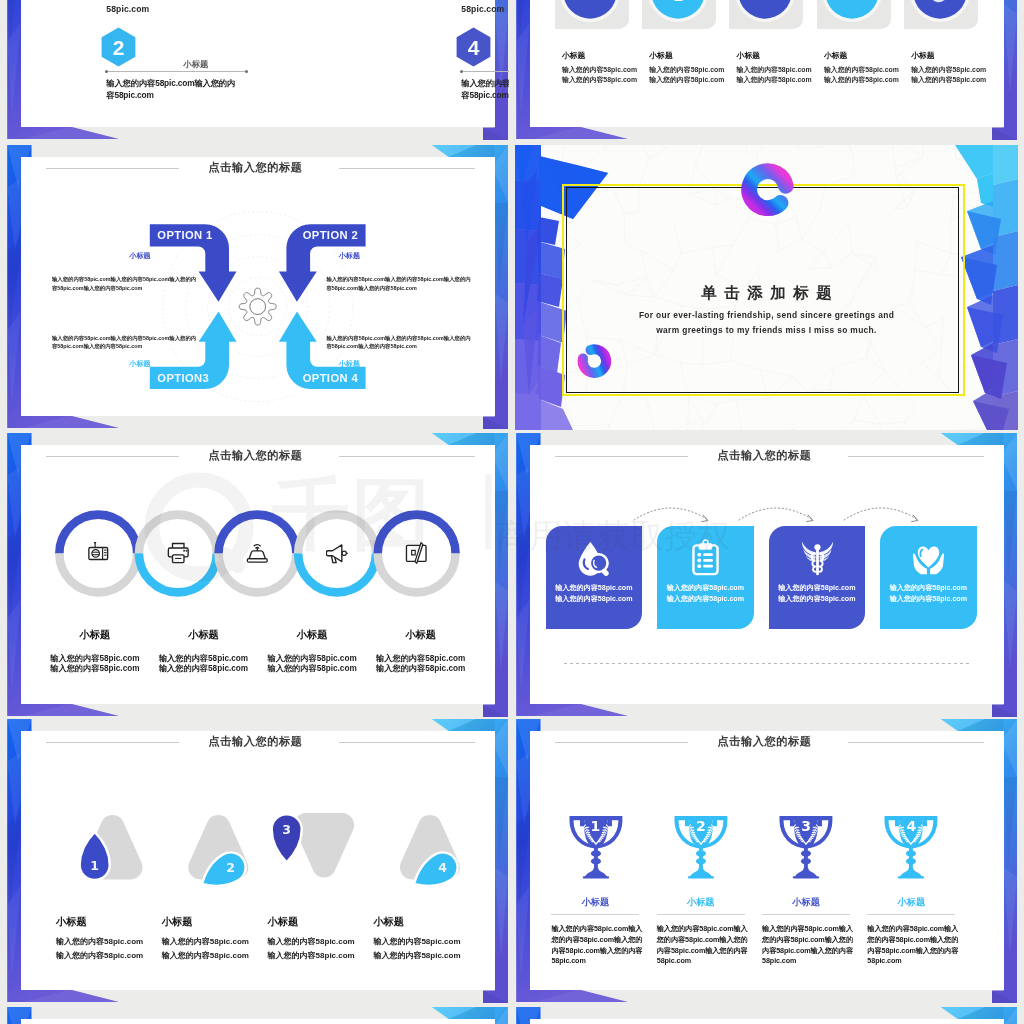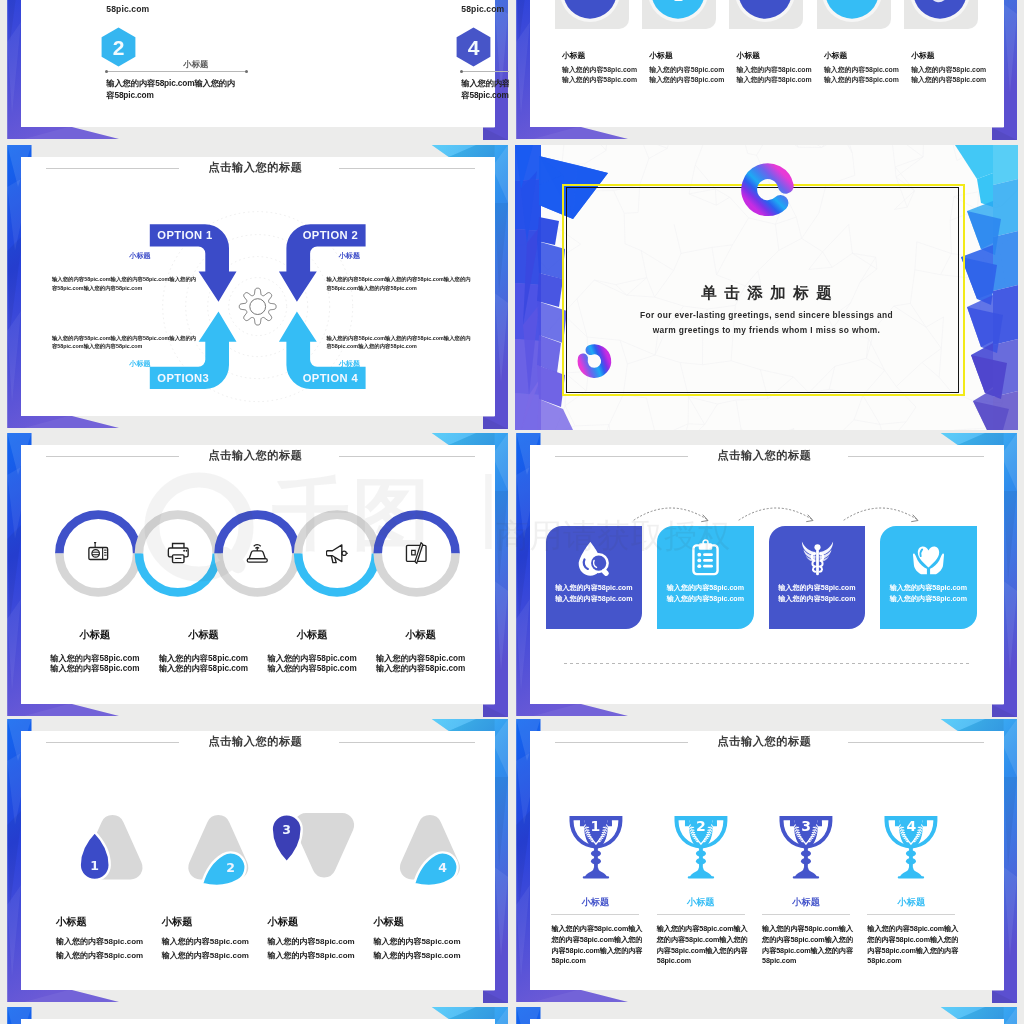--- a/index.html
+++ b/index.html
@@ -672,22 +672,22 @@
             <stop offset="0.46" stop-color="#1ea9f4"></stop>
             <stop offset="0.60" stop-color="#3b86f0"></stop>
             <stop offset="0.76" stop-color="#6d63ec"></stop>
             <stop offset="0.90" stop-color="#b44ae2"></stop>
             <stop offset="1" stop-color="#e83ad6"></stop>
           </linearGradient>
         </defs>
         <path fill="none" stroke="url(#sw2)" stroke-width="24" stroke-linecap="round" d="M 75.4,42.2 A 28,28 0 1 0 67.5,68.1"></path>
       </svg>
       <div style="position:absolute;left:0;right:0;top:138px;text-align:center;font-size:15.5px;font-weight:bold;color:#2b2b2b;letter-spacing:7.5px;text-indent:7.5px;">单击添加标题</div>
-      <div style="position:absolute;left:0;right:0;top:165px;text-align:center;font-size:8.4px;font-weight:bold;color:#2a2a2a;letter-spacing:.35px;">For our ever-lasting greetings, send sincere blessings and</div>
-      <div style="position:absolute;left:0;right:0;top:180px;text-align:center;font-size:8.4px;font-weight:bold;color:#2a2a2a;letter-spacing:.35px;">warm greetings to my friends whom I miss so whom.</div>
+      <div style="position:absolute;left:0;right:0;top:165px;text-align:center;font-size:8.4px;font-weight:bold;color:#2a2a2a;letter-spacing:.35px;">For our ever-lasting friendship, send sincere greetings and</div>
+      <div style="position:absolute;left:0;right:0;top:180px;text-align:center;font-size:8.4px;font-weight:bold;color:#2a2a2a;letter-spacing:.35px;">warm greetings to my friends miss I miss so much.</div>
     </div>
     <div class="slide c0 r2">
       <svg width="503" height="285" viewBox="0 0 503 285" style="position:absolute;left:0;top:0">
         <defs>
           <linearGradient id="lgL4" x1="0" y1="0" x2="0.25" y2="1">
             <stop offset="0" stop-color="#1168f0"></stop>
             <stop offset=".42" stop-color="#2741da"></stop>
             <stop offset="1" stop-color="#6b5ad6"></stop>
           </linearGradient>
           <linearGradient id="lgR4" x1="0" y1="0" x2="0.3" y2="1">

